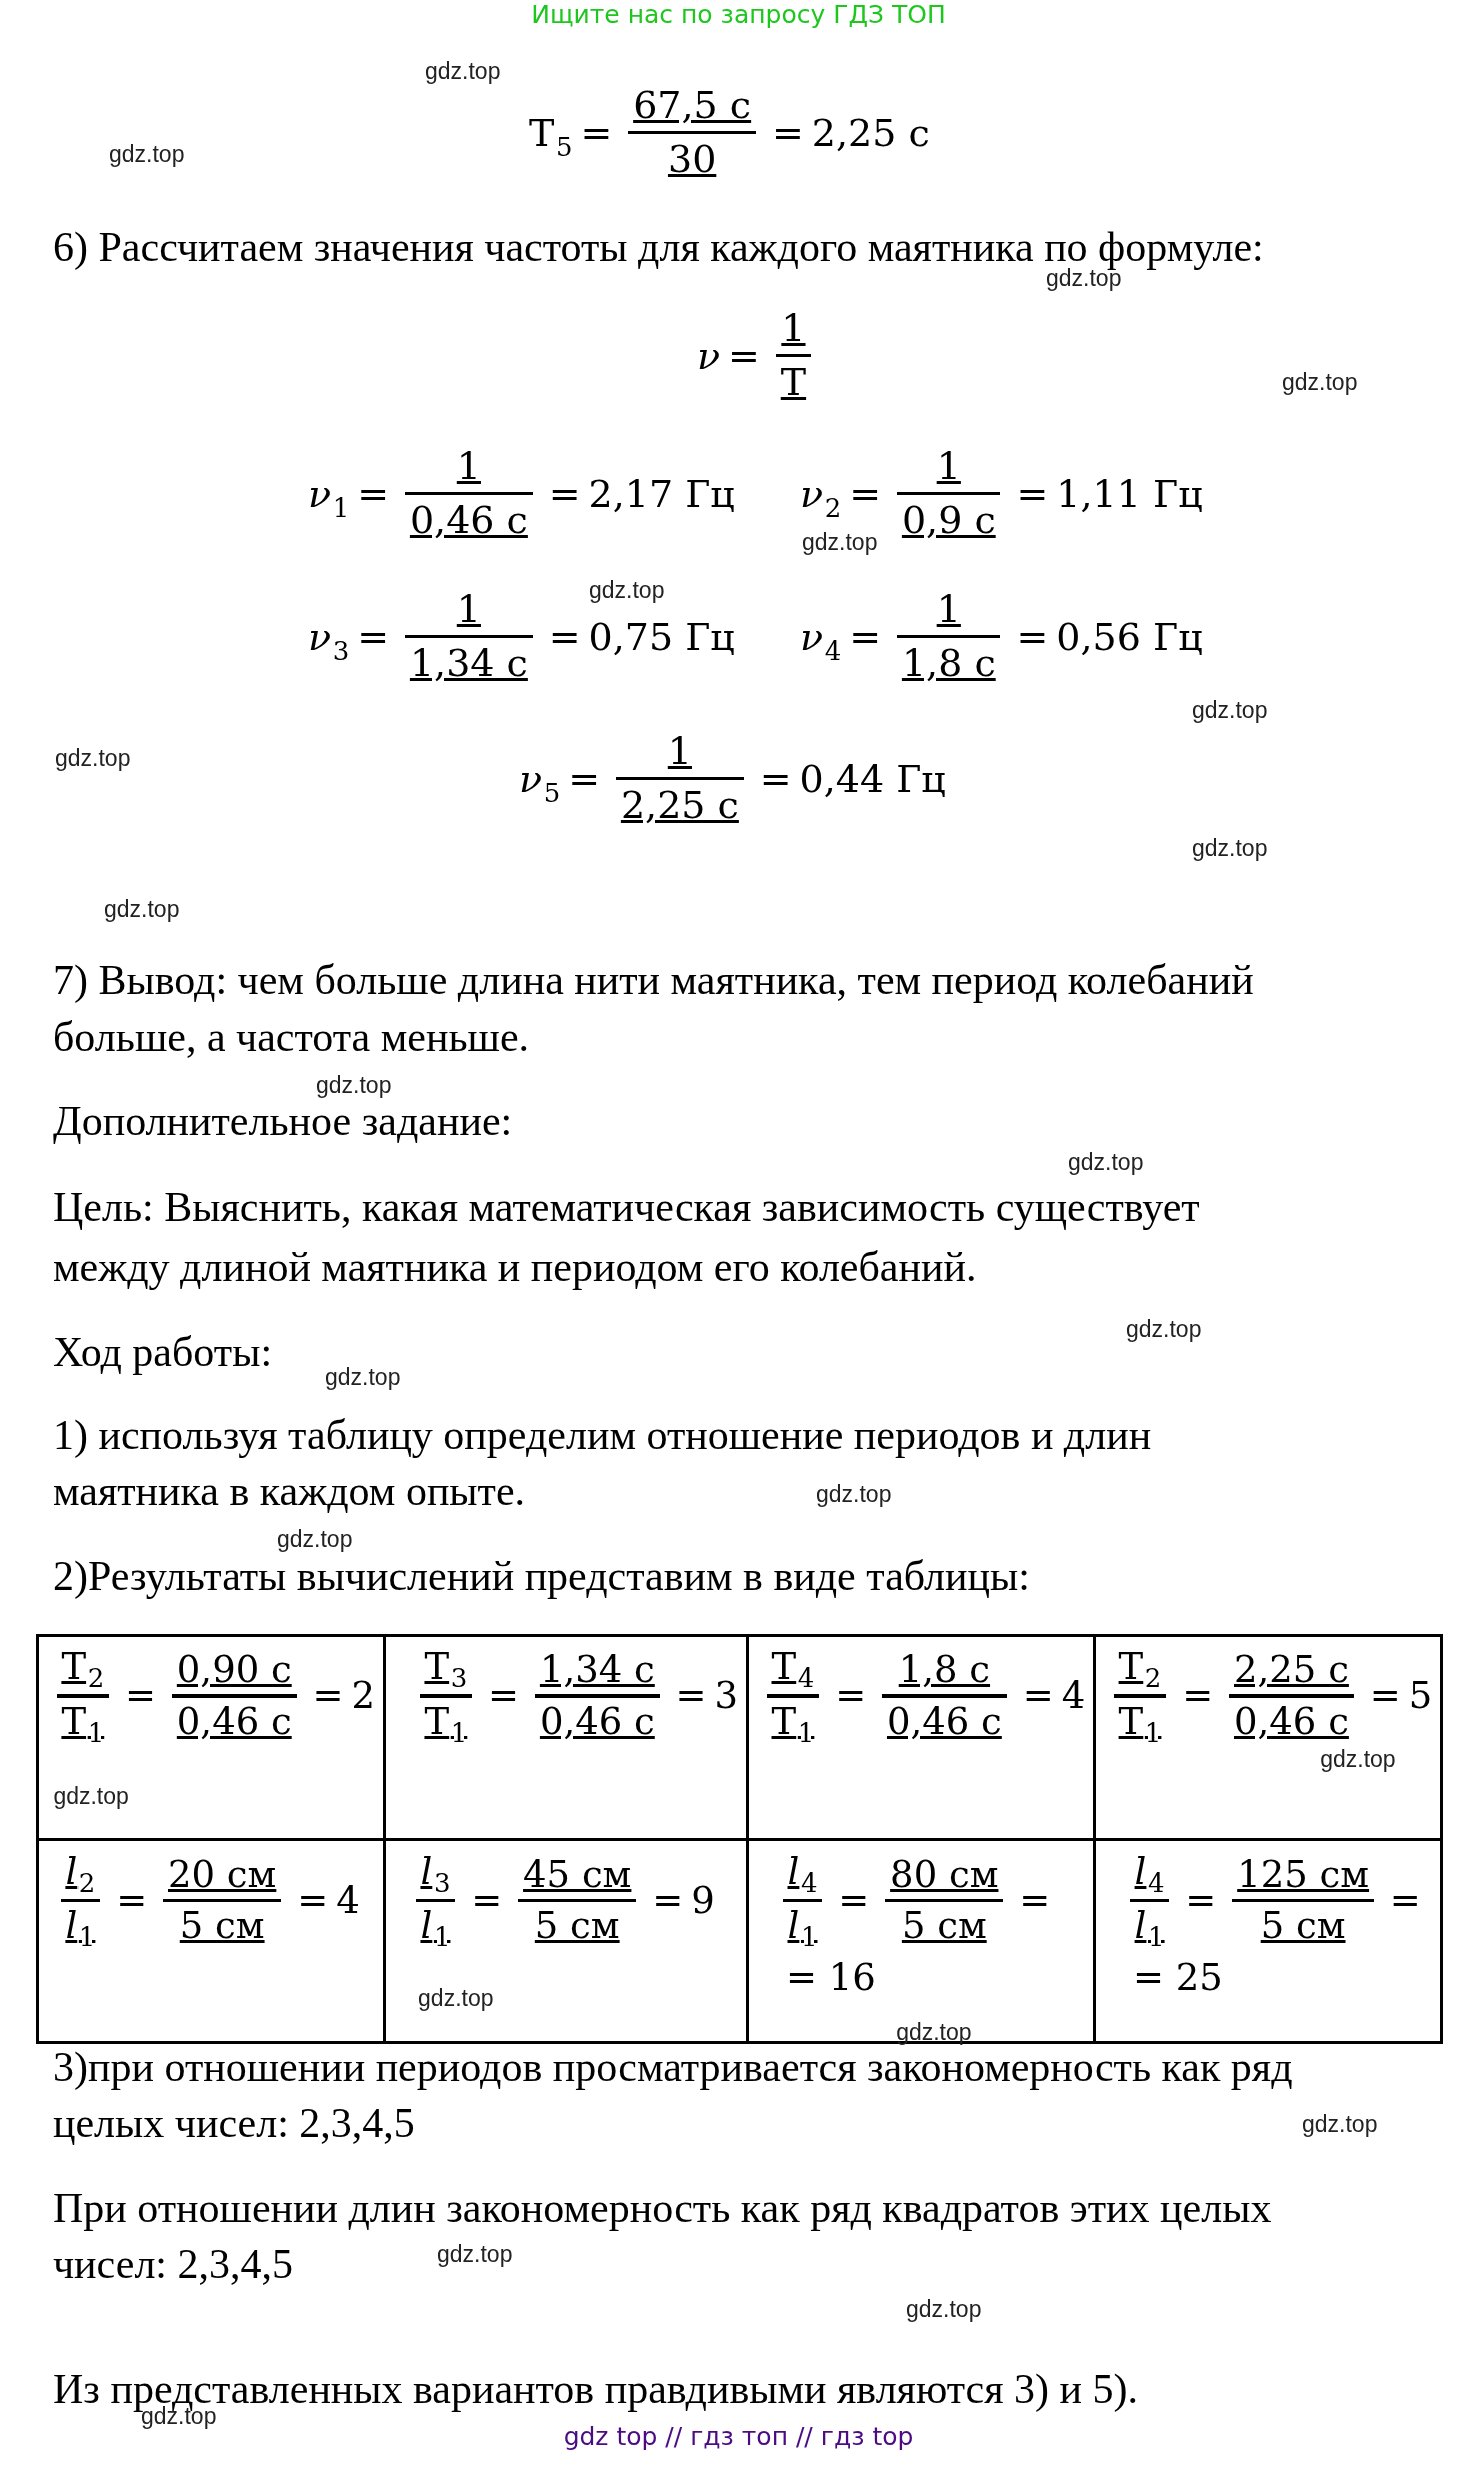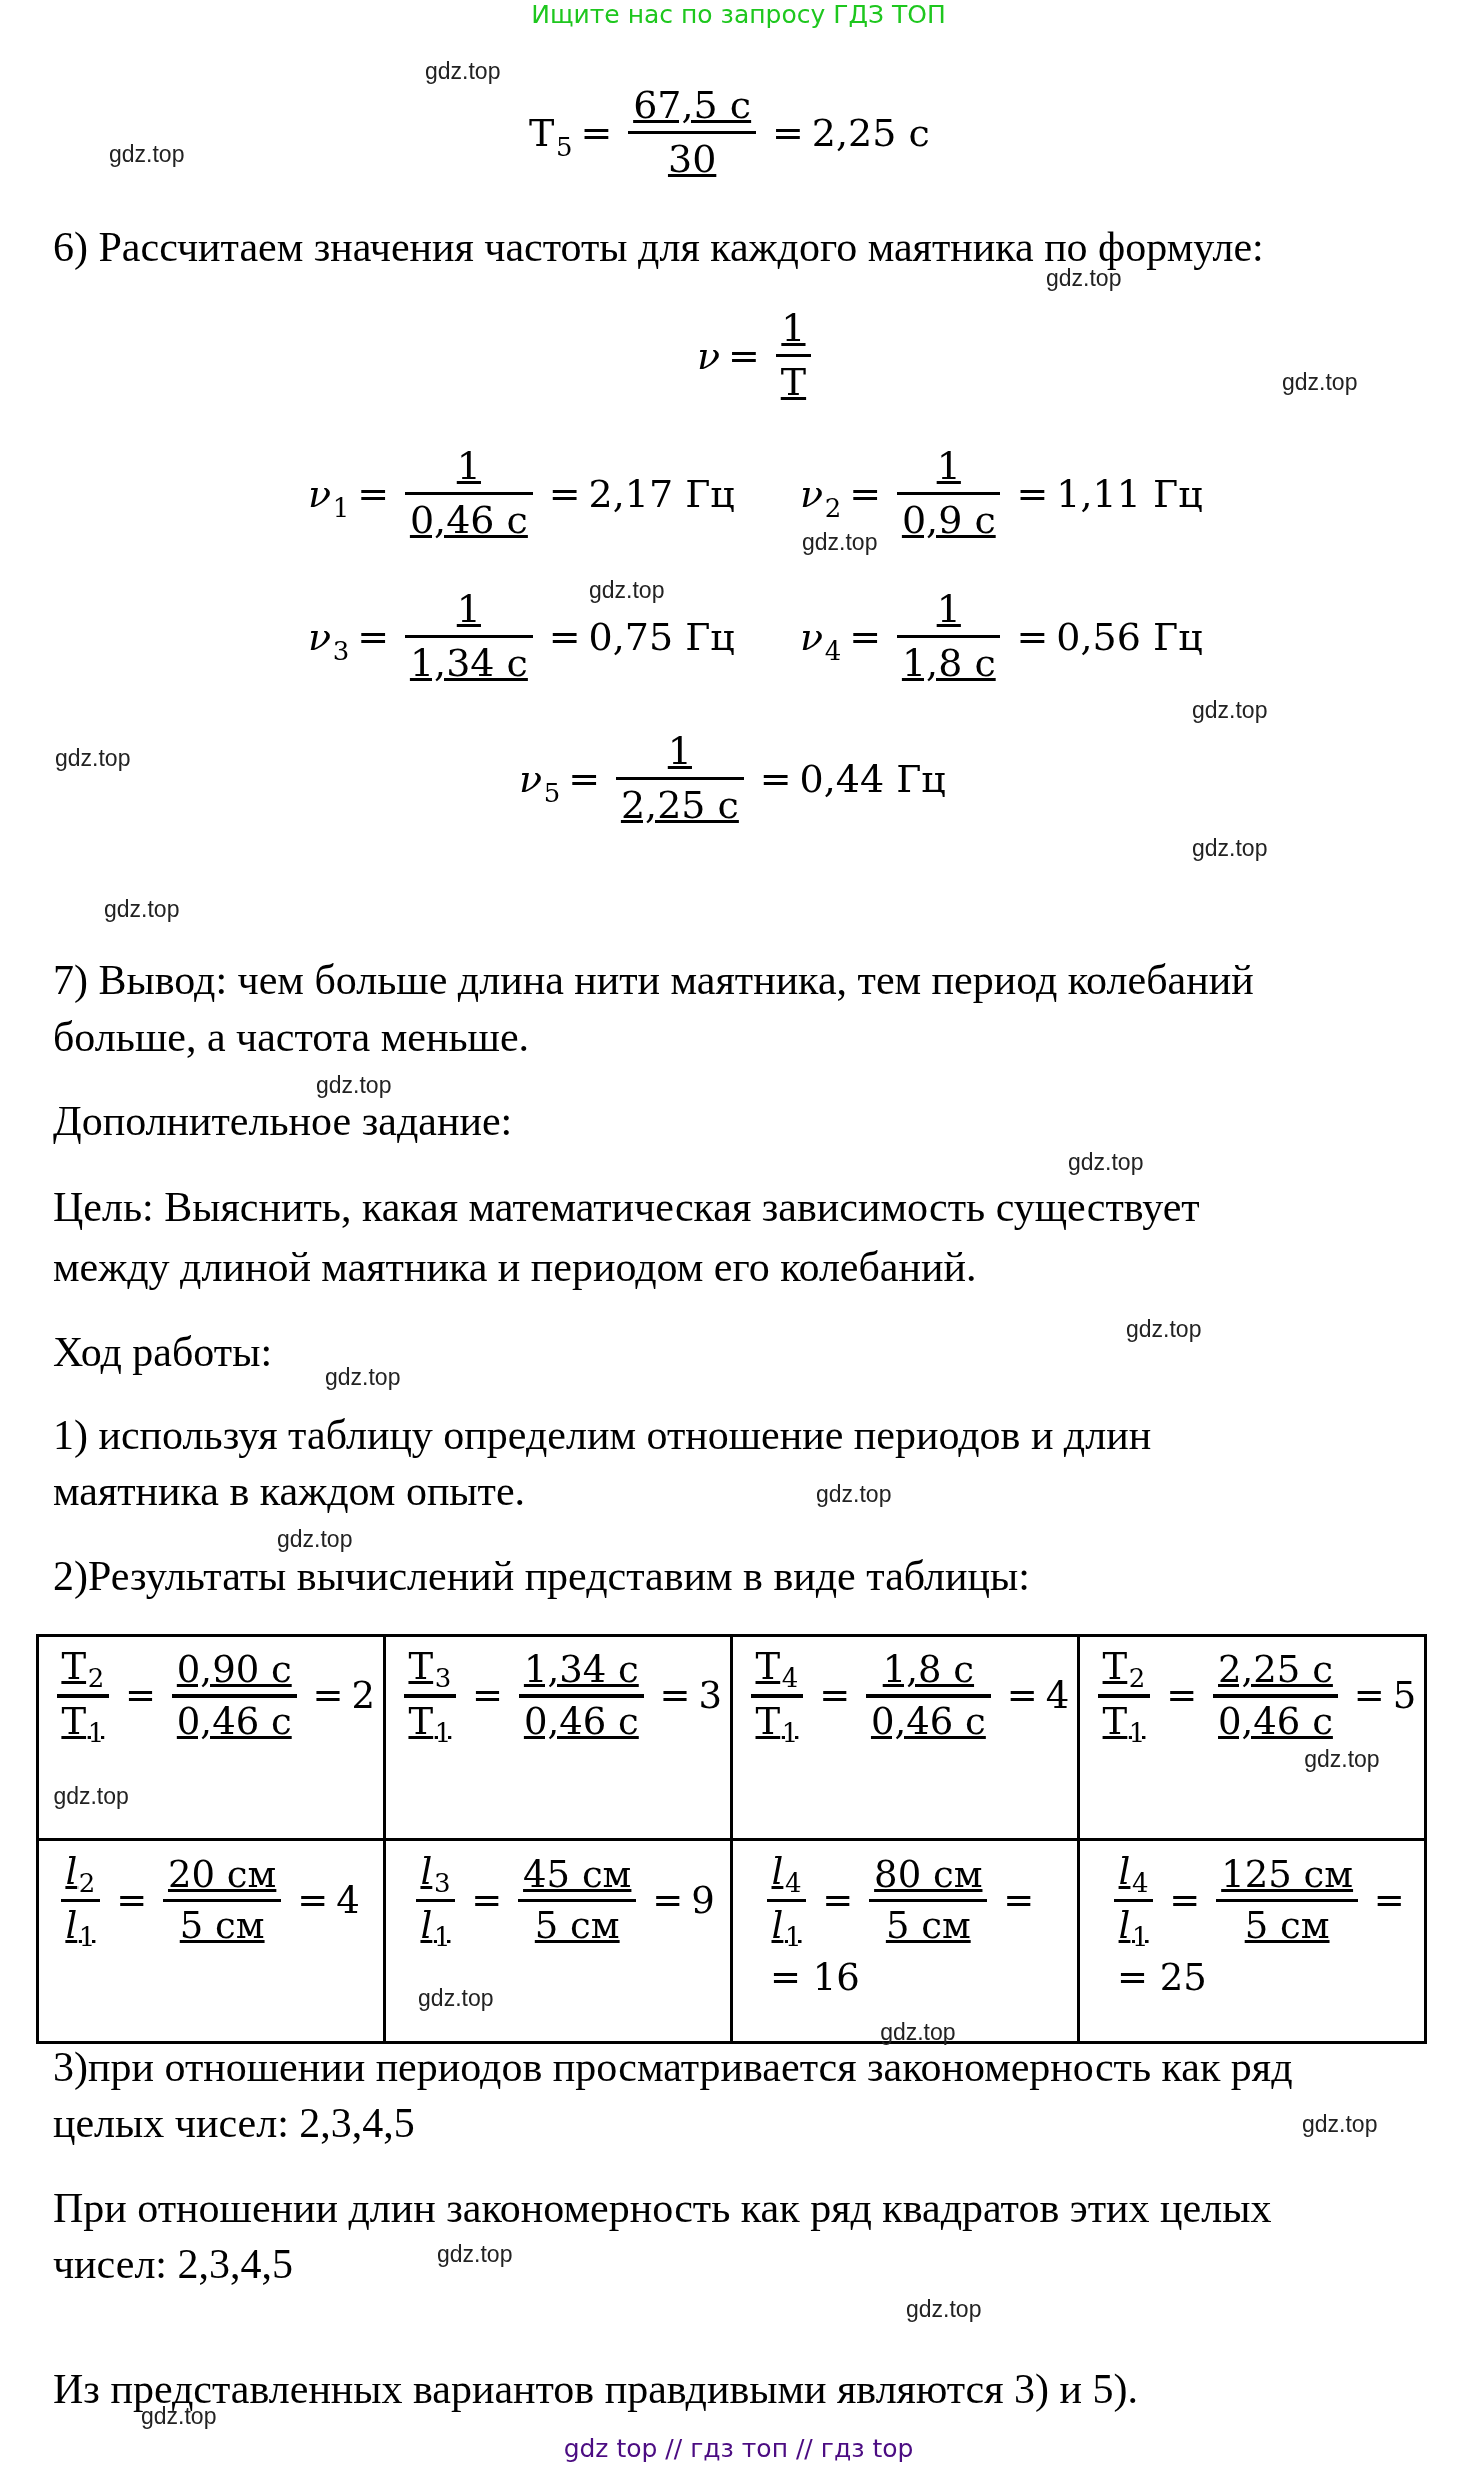--- a/index.html
+++ b/index.html
@@ -2,21 +2,21 @@
 <html style="font-size:13px"><head>
 <meta charset="utf-8">
 <style>
   html, body { margin:0; padding:0; background:#ffffff; }
   body { width:1477px; height:2487px; position:relative; overflow:hidden;
          font-family:"Liberation Serif", serif; color:#000; }
   .abs { position:absolute; }
   .banner { left:0; width:1477px; top:0; text-align:center; font-family:"DejaVu Sans", sans-serif;
             font-size:25px; line-height:29px; }
   .footer { left:0; width:1477px; top:2421px; text-align:center; font-family:"DejaVu Sans", sans-serif;
-            font-size:25px; line-height:32px;margin-top:12px; }
+            font-size:25px; line-height:32px; }
   .wm { font-family:"Liberation Sans", sans-serif; font-size:23px; color:#222; line-height:26px; white-space:nowrap; }
   .txt { font-size:42px; line-height:58px; white-space:nowrap; left:53px; }
   
   .math { font-family:"DejaVu Serif", serif; font-size:38px; white-space:nowrap; display:flex; align-items:center; }
   .frac { display:inline-flex; flex-direction:column; align-items:center; margin:0 8px; }
   .frac .num, .frac .den { padding:0 4.8px; line-height:51px;text-decoration:underline; }
   .frac .bar { align-self:stretch; height:3.2px; background:#000; }
   .eq { margin:0 8px; }
   .sym { font-style:italic; }
   .sub { font-size:26px; position:relative; top:14.4px; margin-left:1.6px; }
@@ -169,21 +169,21 @@
               <span class="bar"></span>
               <span class="den">0,46 с</span>
             </span>
         <span class="eq">=</span>
             <span>2</span>
       </div>
       <div class="abs wm cellwm" style="left:14.4px;top:146px;">gdz.top</div>
     </td>
     <td>
       <div class="math">
-        <span class="frac" style="margin-left:0">
+        <span class="frac" style="margin-left:16px">
               <span class="num"><span>T</span><span class="sub" style="top:8px">3</span></span>
               <span class="bar"></span>
               <span class="den"><span>T</span><span class="sub" style="top:8px">1</span></span>
             </span>
         <span class="eq">=</span>
         <span class="frac">
               <span class="num">1,34 с</span>
               <span class="bar"></span>
               <span class="den">0,46 с</span>
             </span>

